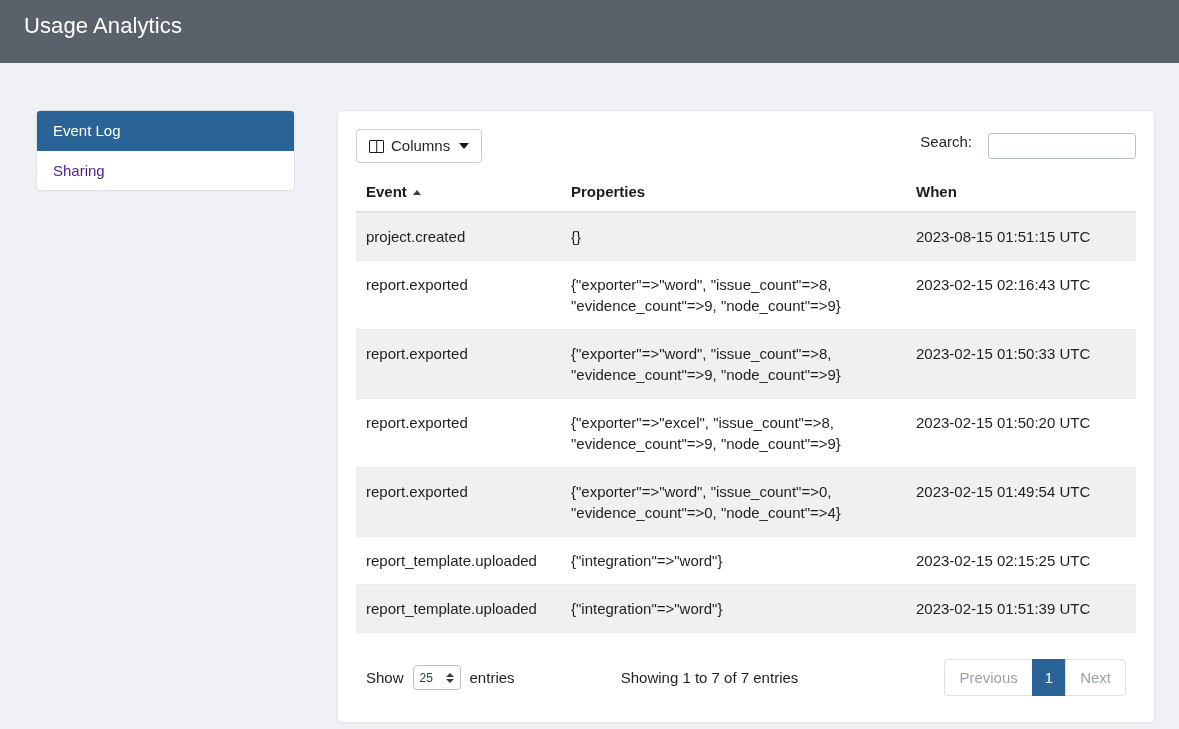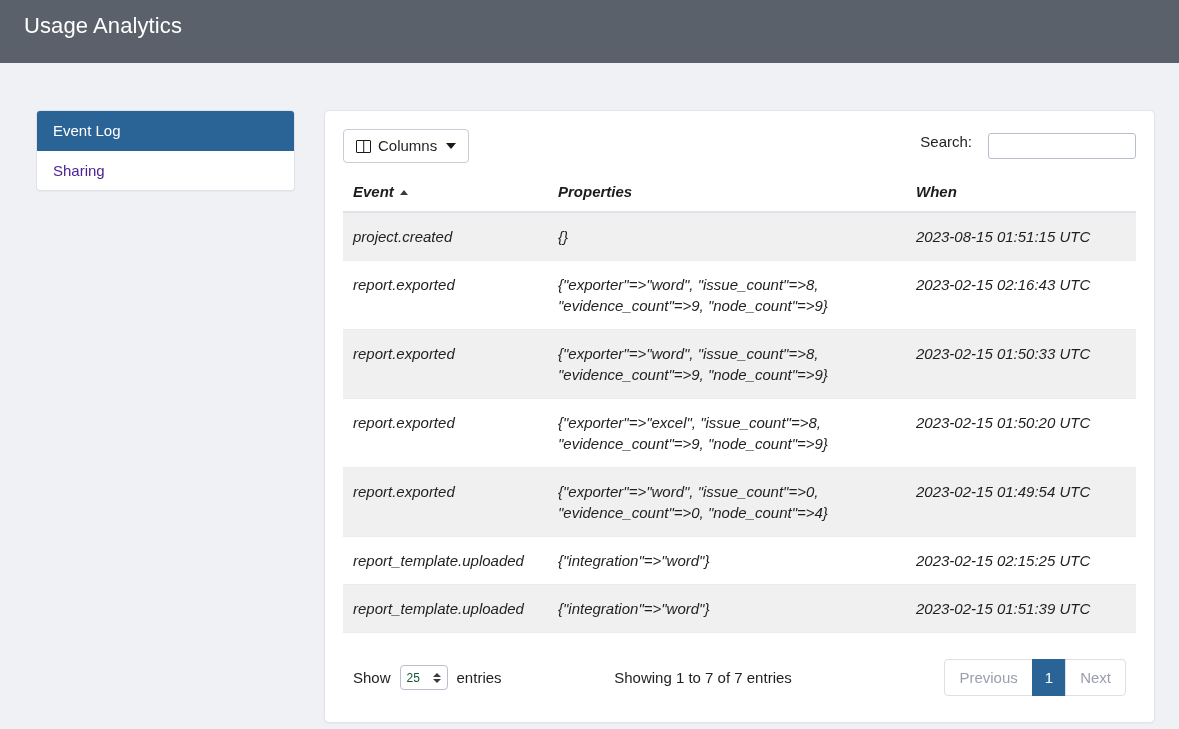--- a/index.html
+++ b/index.html
@@ -55,21 +55,21 @@
   }
   .side-item:last-child { border-bottom: none; }
   .side-item.active {
     background: #2a6496;
     color: #ffffff;
     border-bottom-color: #2a6496;
   }
 
   
   .card {
-    margin-left: 29px;
+    margin-left: 42px;
     flex: 1 1 auto;
     background: #ffffff;
     border: 1px solid #e1e4ea;
     border-radius: 5px;
     padding: 18px 18px 8px 18px;
     box-shadow: 0 1px 2px rgba(0,0,0,0.04);
   }
 
   
   .toolbar {
@@ -133,21 +133,20 @@
     color: #222;
     outline: none;
     background: #fff;
   }
 
   
   table.datatable {
     width: 100%;
     border-collapse: collapse;
     table-layout: fixed;
-    font-style: italic;
   }
   table.datatable th {
     text-align: left;
     font-size: 15px;
     font-weight: bold;
     color: #1c1c1c;
     padding: 10px 10px 11px 10px;
     border-bottom: 2px solid #dfe2e8;
     vertical-align: bottom;
     white-space: nowrap;

